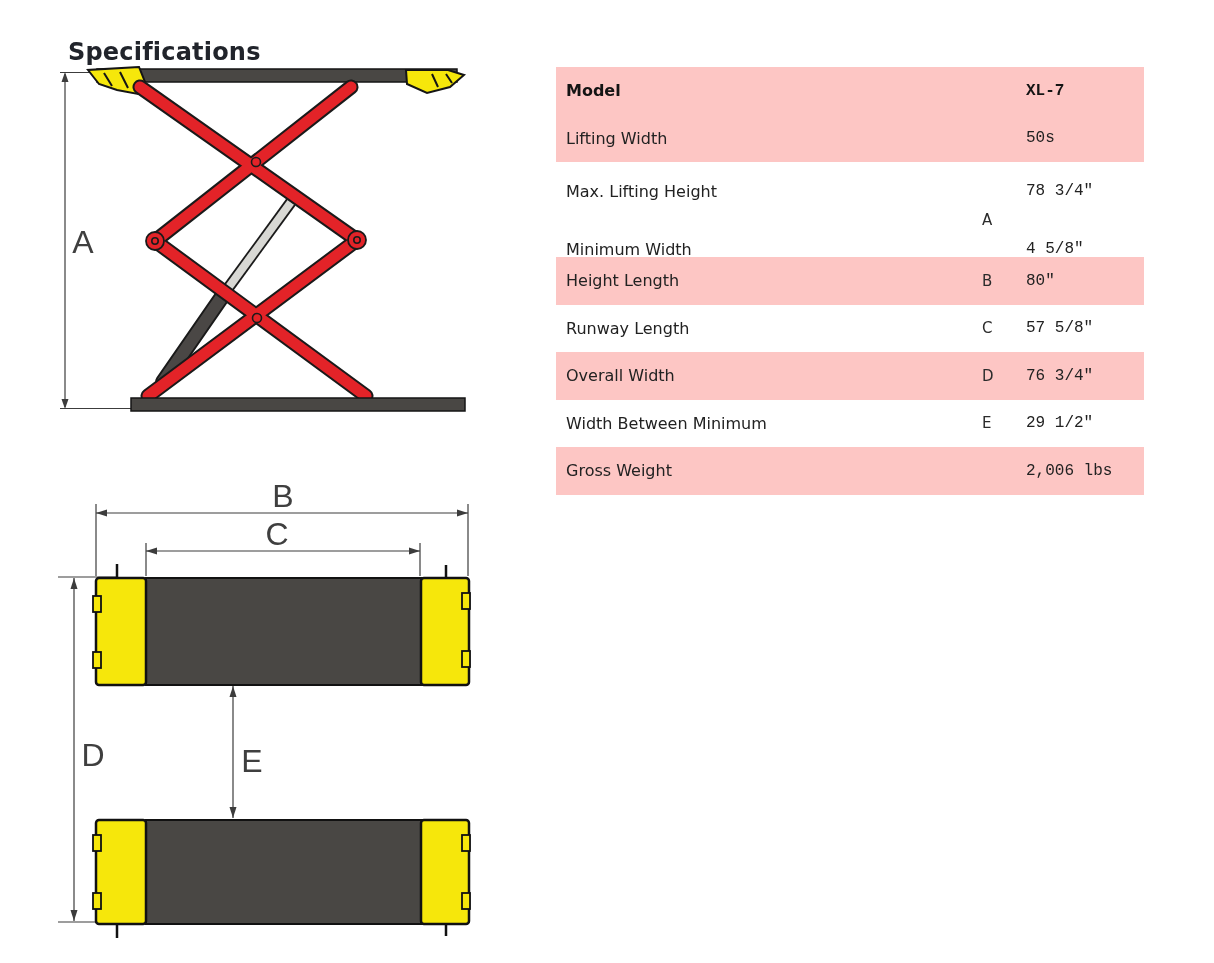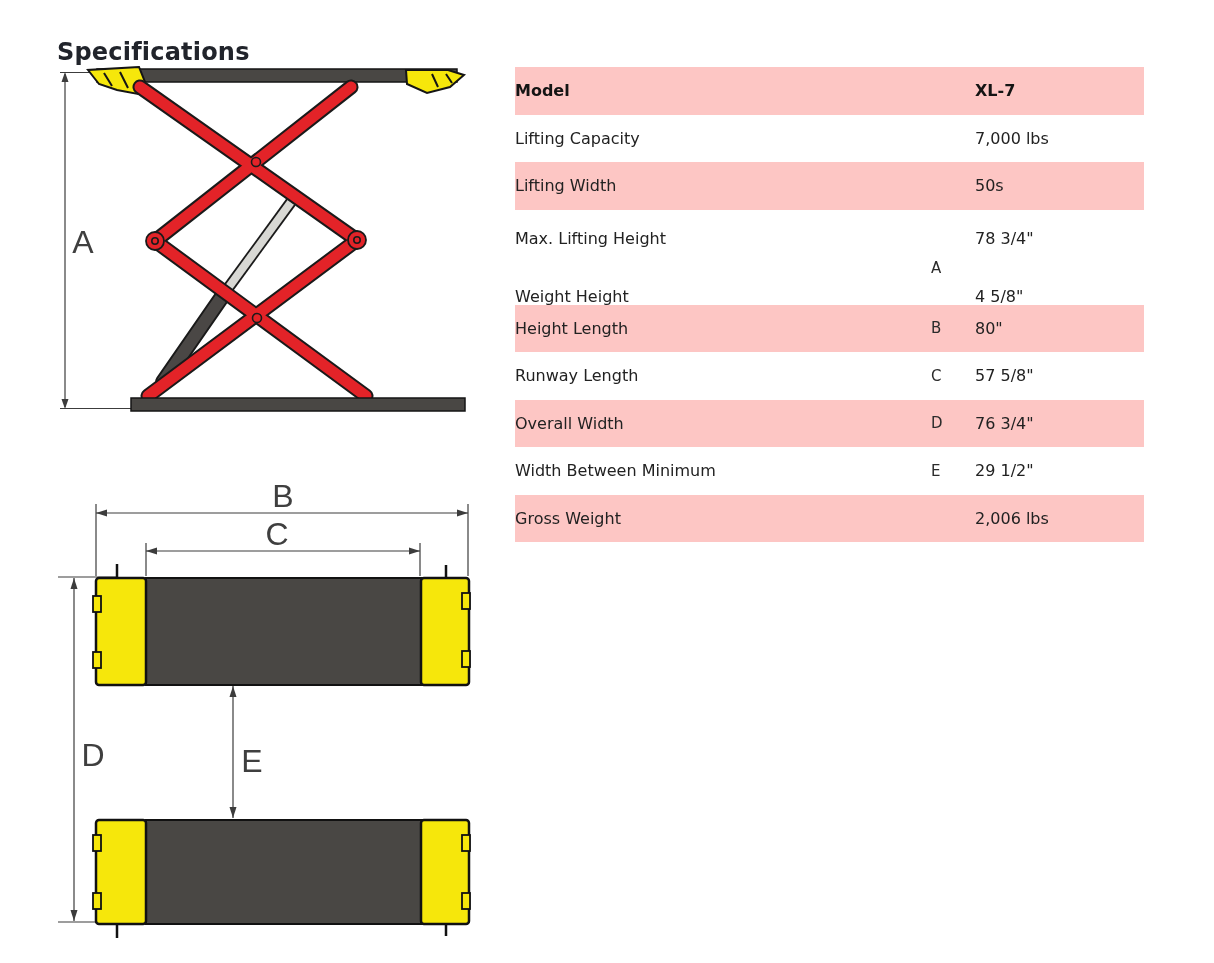--- a/index.html
+++ b/index.html
@@ -1,30 +1,30 @@
 <!DOCTYPE html>
 <html><head>
 <meta charset="utf-8">
 <style>
   html,body{margin:0;padding:0;background:#ffffff;}
   .canvas{position:relative;width:1214px;height:963px;background:#ffffff;overflow:hidden;
           font-family:"DejaVu Sans","Liberation Sans",sans-serif;}
 
   
-  .page-title{position:absolute;left:57px;top:22px;font-size:24px;font-weight:700;
+  .page-title{position:absolute;left:68px;top:22px;font-size:24px;font-weight:700;
               color:#21242b;letter-spacing:.2px;}
 
   
   .spec-table{position:absolute;left:515px;top:67px;width:629px;color:#222222;font-size:16px;}
   .trow{display:grid;grid-template-columns:416px 44px 1fr;align-items:center;
-        height:47.5px;box-sizing:border-box;background:#ffffff;}
+        height:47.5px;padding-left:10px;box-sizing:border-box;background:#ffffff;margin-left:41px;}
   .trow.pink{background:#fdc6c4;}
   .trow.header .c-label,.trow.header .c-value{font-weight:700;color:#141414;}
   .c-letter{font-size:15px;color:#2b2b2b;}
-  .c-value{color:#222222;}
+  .c-value{color:#222222;font-family:Liberation Mono, monospace;}
   .trow.double{height:95px;}
   .stack{display:grid;grid-template-rows:1fr 1fr;align-items:center;height:116px;}
 
   
   .diagram-svg{position:absolute;left:0;top:0;}
   .dim{stroke:#3c3c3c;stroke-width:1.2;fill:none;}
   .dimfill{fill:#3c3c3c;stroke:none;}
   .dimtext{font-family:"Liberation Sans",sans-serif;font-size:32px;fill:#3f3f3f;text-anchor:middle;}
   .steel{fill:#494744;stroke:#151515;stroke-width:1.5;}
   .steel2{fill:#494744;stroke:#111111;stroke-width:2;}
@@ -141,36 +141,31 @@
   </svg>
 
   <div class="spec-table">
 
     <div class="trow pink header">
       <div class="c-label">Model</div>
       <div class="c-letter"></div>
       <div class="c-value">XL-7</div>
     </div>
 
-    <div class="trow">
-      <div class="c-label">Lifting Capacity</div>
-      <div class="c-letter"></div>
-      <div class="c-value">7,000 lbs</div>
-    </div>
 
     <div class="trow pink">
       <div class="c-label">Lifting Width</div>
       <div class="c-letter"></div>
       <div class="c-value">50s</div>
     </div>
 
     <div class="trow double">
       <div class="c-label stack">
         <div>Max. Lifting Height</div>
-        <div>Weight Height</div>
+        <div>Minimum Width</div>
       </div>
       <div class="c-letter">A</div>
       <div class="c-value stack">
         <div>78 3/4"</div>
         <div>4 5/8"</div>
       </div>
     </div>
 
     <div class="trow pink">
       <div class="c-label">Height Length</div>

